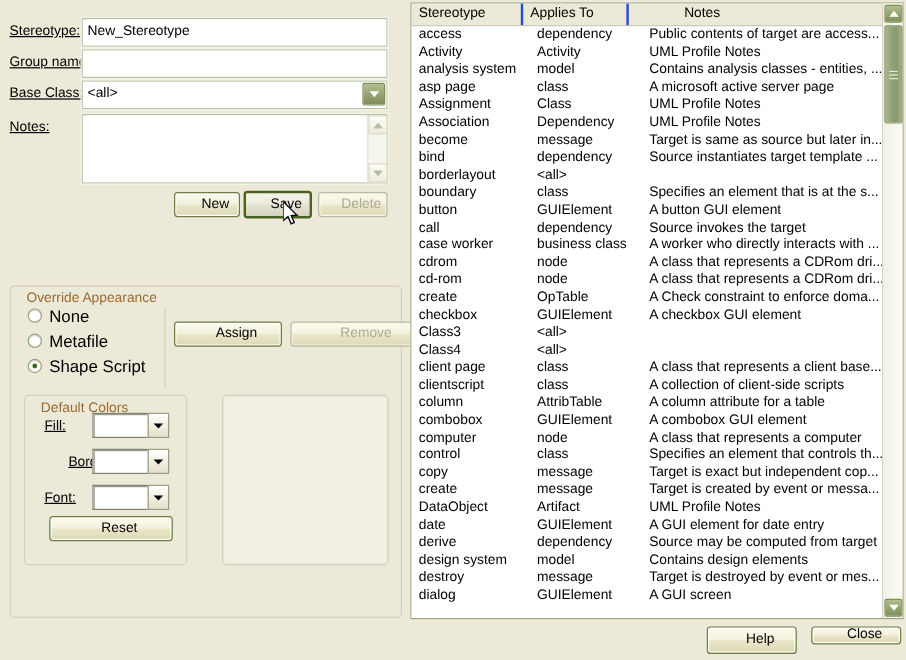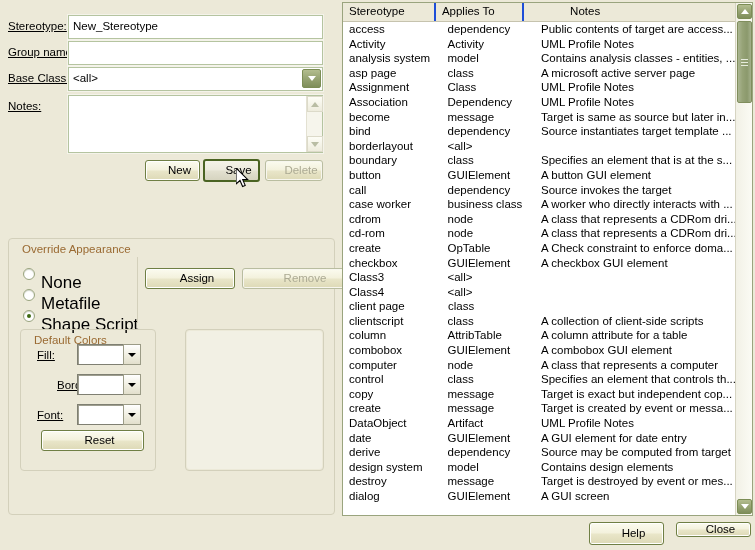--- a/index.html
+++ b/index.html
@@ -83,21 +83,21 @@
     background: #fff;
     border: 1px solid #9aa47e;
     box-shadow: inset 0 1px 1px rgba(120,130,100,.35);
     position: relative; flex: 0 0 auto;
   }
   .radio.sel .dot::after {
     content: ""; position: absolute;
     left: 3px; top: 3px; width: 4px; height: 4px;
     border-radius: 50%; background: #3e6a12;
   }
-  .radio .rlabel { font-size: 17px; white-space: nowrap; margin-top: 18px; }
+  .radio .rlabel { font-size: 14px; white-space: nowrap; }
 
   
   .colorcombo { position: absolute; display: flex; height: 21px; }
   .colorcombo .swatchwrap {
     width: 46px; height: 21px;
     border: 1px solid #7f7f72;
     border-right: none;
     background: #fff;
     padding: 3px;
     box-shadow: inset 1px 1px 0 #9e9e8f;
@@ -445,20 +445,21 @@
           <div class="lcell c2"></div>
         </div>
         <div class="lrow">
           <div class="lcell c0">Class4</div>
           <div class="lcell c1">&lt;all&gt;</div>
           <div class="lcell c2"></div>
         </div>
         <div class="lrow">
           <div class="lcell c0">client page</div>
           <div class="lcell c1">class</div>
+          <div class="lcell c2">A class that represents a client base...</div>
         </div>
         <div class="lrow">
           <div class="lcell c0">clientscript</div>
           <div class="lcell c1">class</div>
           <div class="lcell c2">A collection of client-side scripts</div>
         </div>
         <div class="lrow">
           <div class="lcell c0">column</div>
           <div class="lcell c1">AttribTable</div>
           <div class="lcell c2">A column attribute for a table</div>

